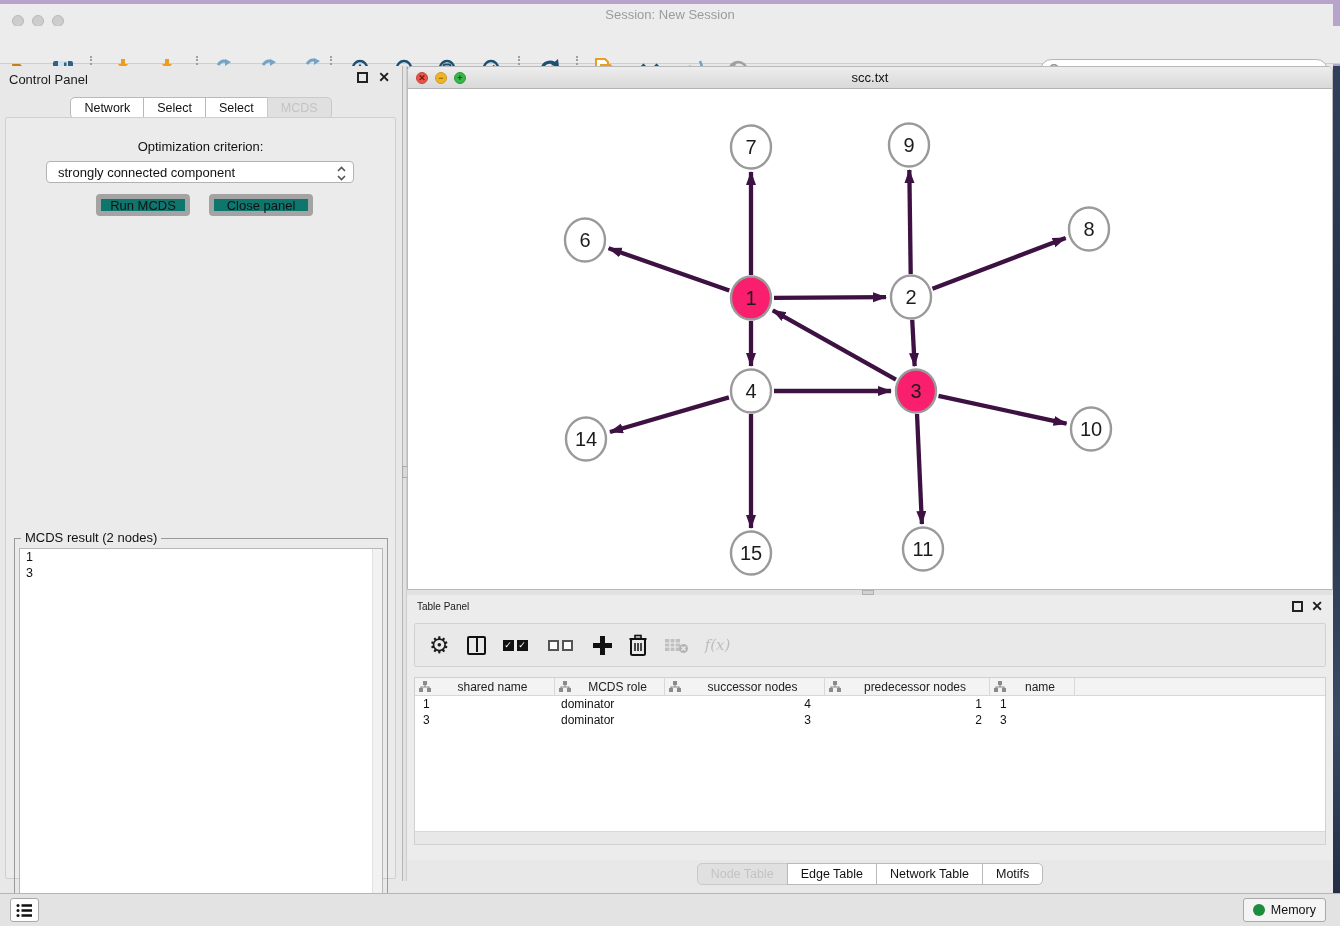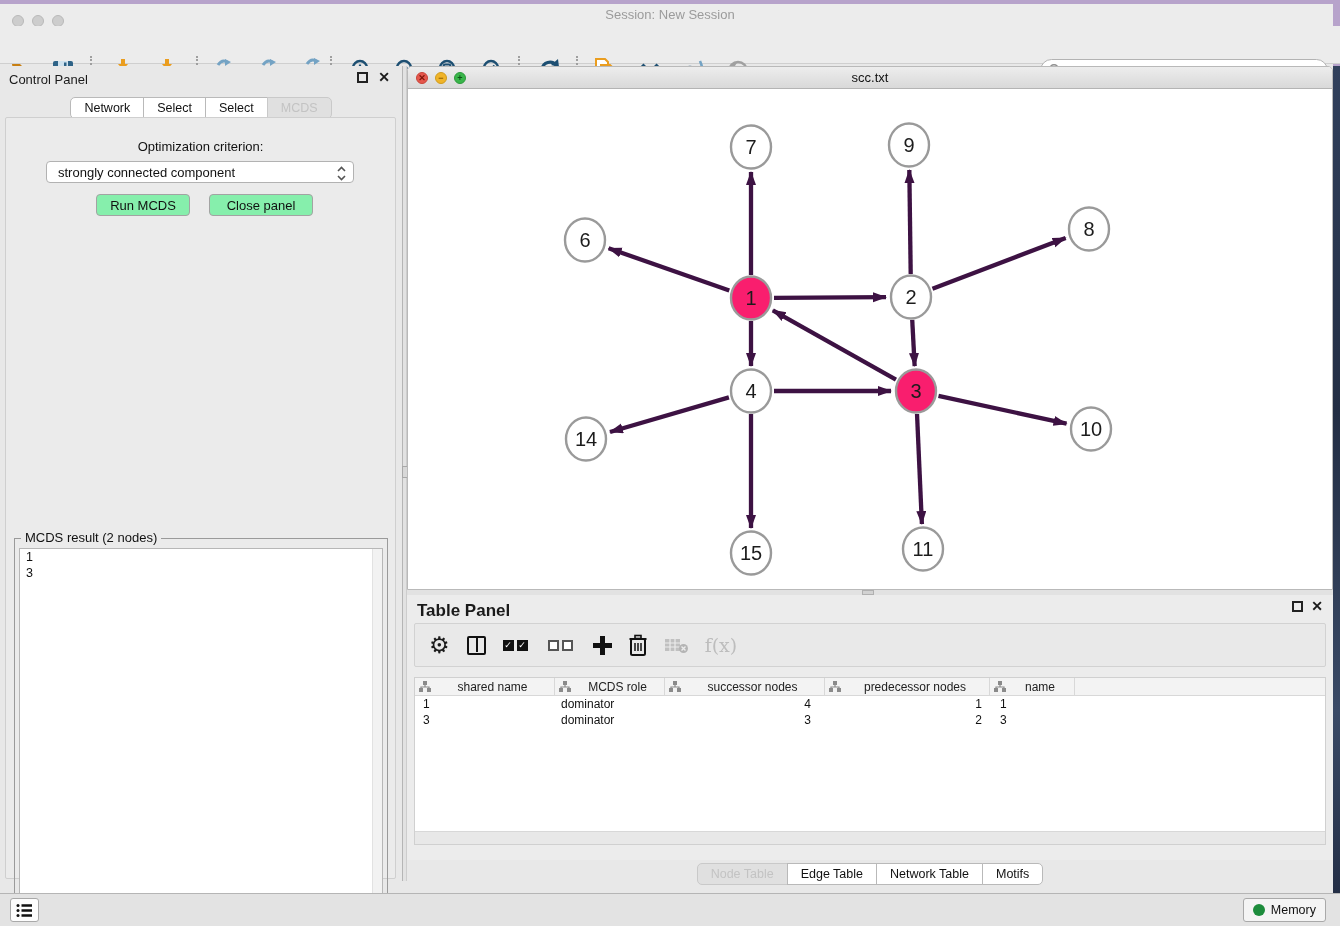--- a/index.html
+++ b/index.html
@@ -34,21 +34,21 @@
   #cp-tabs { position:absolute; left:0; top:31px; width:402px; text-align:center; }
   .tabstrip { display:inline-flex; }
   .tabstrip .tab { padding:3px 13px; font-size:12.5px; background:#fff; border:1px solid #b9b9b9; margin-left:-1px; color:#111; cursor:default; }
   .tabstrip .tab:first-child { border-radius:5px 0 0 5px; margin-left:0; }
   .tabstrip .tab:last-child { border-radius:0 5px 5px 0; }
   .tabstrip .tab.inactive-sel { background:#e0e0e0; color:#c3c3c3; border-color:#c9c9c9; }
   #cp-body { position:absolute; left:5px; top:51px; width:391px; height:762px; background:#ebebeb; border:1px solid #cfcfcf; border-radius:2px; }
   #opt-label { position:absolute; left:0; top:21px; width:100%; text-align:center; font-size:13px; color:#111; }
   #criterion { position:absolute; left:40px; top:43px; width:308px; height:22px; background:#fff; border:1px solid #b2b2b2; border-radius:4px; font-size:13px; color:#111; display:flex; align-items:center; padding-left:11px; }
   #criterion svg { position:absolute; right:6px; top:3px; }
-  .cp-btn { position:absolute; top:76px; height:22px; background:#86efac; border:1px solid #a3a3a3; border-radius:4px; font-size:13px; color:#111; display:flex; align-items:center; justify-content:center; cursor:default; }
+  .cp-btn { position:absolute; top:76px; height:22px; background:#0f766e; border:5px solid #a3a3a3; border-radius:4px; font-size:13px; color:#111; display:flex; align-items:center; justify-content:center; cursor:default; }
   #run-btn { left:90px; width:94px; }
   #close-btn { left:203px; width:104px; }
   #result-group { position:absolute; left:8px; top:420px; width:374px; height:378px; border:1px solid #9a9a9a; }
   #result-legend { position:absolute; left:6px; top:-9px; background:#ebebeb; padding:0 4px; font-size:13px; color:#111; }
   #result-area { position:absolute; left:4px; top:9px; width:364px; height:363px; background:#fff; border:1px solid #b7b7b7; }
   #result-scroll { position:absolute; right:0; top:0; width:10px; height:100%; background:#f2f2f2; border-left:1px solid #e2e2e2; }
   .result-line { font-size:12.5px; color:#111; padding-left:6px; line-height:16px; }
 
   
   #v-divider { left:402px; top:66px; width:5px; height:815px; background:#e2e2e2; border-left:1px solid #b5b5b5; border-right:1px solid #cdcdcd; }
@@ -63,35 +63,35 @@
   #net-lights { position:absolute; left:8px; top:5px; display:flex; }
   .nl { width:12px; height:12px; border-radius:50%; margin-right:7px; font-size:9px; font-weight:bold; text-align:center; line-height:11px; cursor:default; }
   .nl.red { background:#e5574d; border:1px solid #c94439; color:#7d1408; }
   .nl.yellow { background:#f0b429; border:1px solid #d09c1d; color:#8a5d00; }
   .nl.green { background:#39b54a; border:1px solid #2c9a3c; color:#0c5417; }
   #net-canvas { position:relative; width:100%; height:501px; background:#fff; }
   #graph-svg { position:absolute; left:0; top:0; }
 
   
   #table-panel { left:407px; top:595px; width:926px; height:265px; background:#ececec; }
-  #tp-title { position:absolute; left:10px; top:6px; font-size:17px; color:#1a1a1a;font-weight:bold; }
+  #tp-title { position:absolute; left:10px; top:6px; font-size:10px; color:#1a1a1a; }
   #tp-float { right:30px; } #tp-close { right:10px; }
   #tp-toolbar { position:absolute; left:7px; top:28px; width:912px; height:44px; background:#e9e9e9; border:1px solid #d2d2d2; border-radius:2px; display:flex; align-items:center; }
   .tpt-icon { margin-left:17px; display:flex; align-items:center; justify-content:center; height:30px; cursor:default; }
   #gear-ic { font-size:23px; color:#1c1c1c; margin-left:14px; }
   .col-ic { width:19px; height:19px; border:2.5px solid #111; border-radius:2px; position:relative; }
   .col-ic::after { content:""; position:absolute; left:7px; top:0; width:2.5px; height:14px; background:#111; }
   .chk { width:11px; height:11px; margin-right:3px; display:inline-block; }
   .chk.on { background:#111; color:#fff; font-size:9px; line-height:11px; text-align:center; }
   .chk.off { background:#fff; border:2px solid #555; }
   .plus-ic { position:relative; width:19px; height:19px; }
   .plus-ic::before,.plus-ic::after { content:""; position:absolute; background:#111; }
   .plus-ic::before { left:7px; top:0; width:5px; height:19px; }
   .plus-ic::after { left:0; top:7px; width:19px; height:5px; }
-  #fx-ic { font-family:"DejaVu Serif",serif; font-size:19px; color:#bdbdbd; }
+  #fx-ic { font-family:"DejaVu Serif",serif; font-style:italic; font-size:15px; color:#bdbdbd; }
 
   #tp-table { position:absolute; left:7px; top:82px; width:912px; height:168px; background:#fff; border:1px solid #d0d0d0; }
   #tp-header { display:flex; height:18px; background:#f3f3f3; border-bottom:1px solid #d8d8d8; }
   .th { display:flex; align-items:center; border-right:1px solid #d8d8d8; background:#f3f3f3; font-size:12px; color:#222; position:relative; }
   .th .th-label { flex:1; text-align:center; }
   .th svg { margin-left:4px; flex:0 0 auto; }
   .tr { display:flex; height:16px; }
   .td { font-size:12px; color:#111; line-height:16px; overflow:hidden; white-space:nowrap; }
   #tp-footer { position:absolute; left:0; bottom:0; width:100%; height:13px; background:#e8e8e8; border-top:1px solid #d8d8d8; }
 

